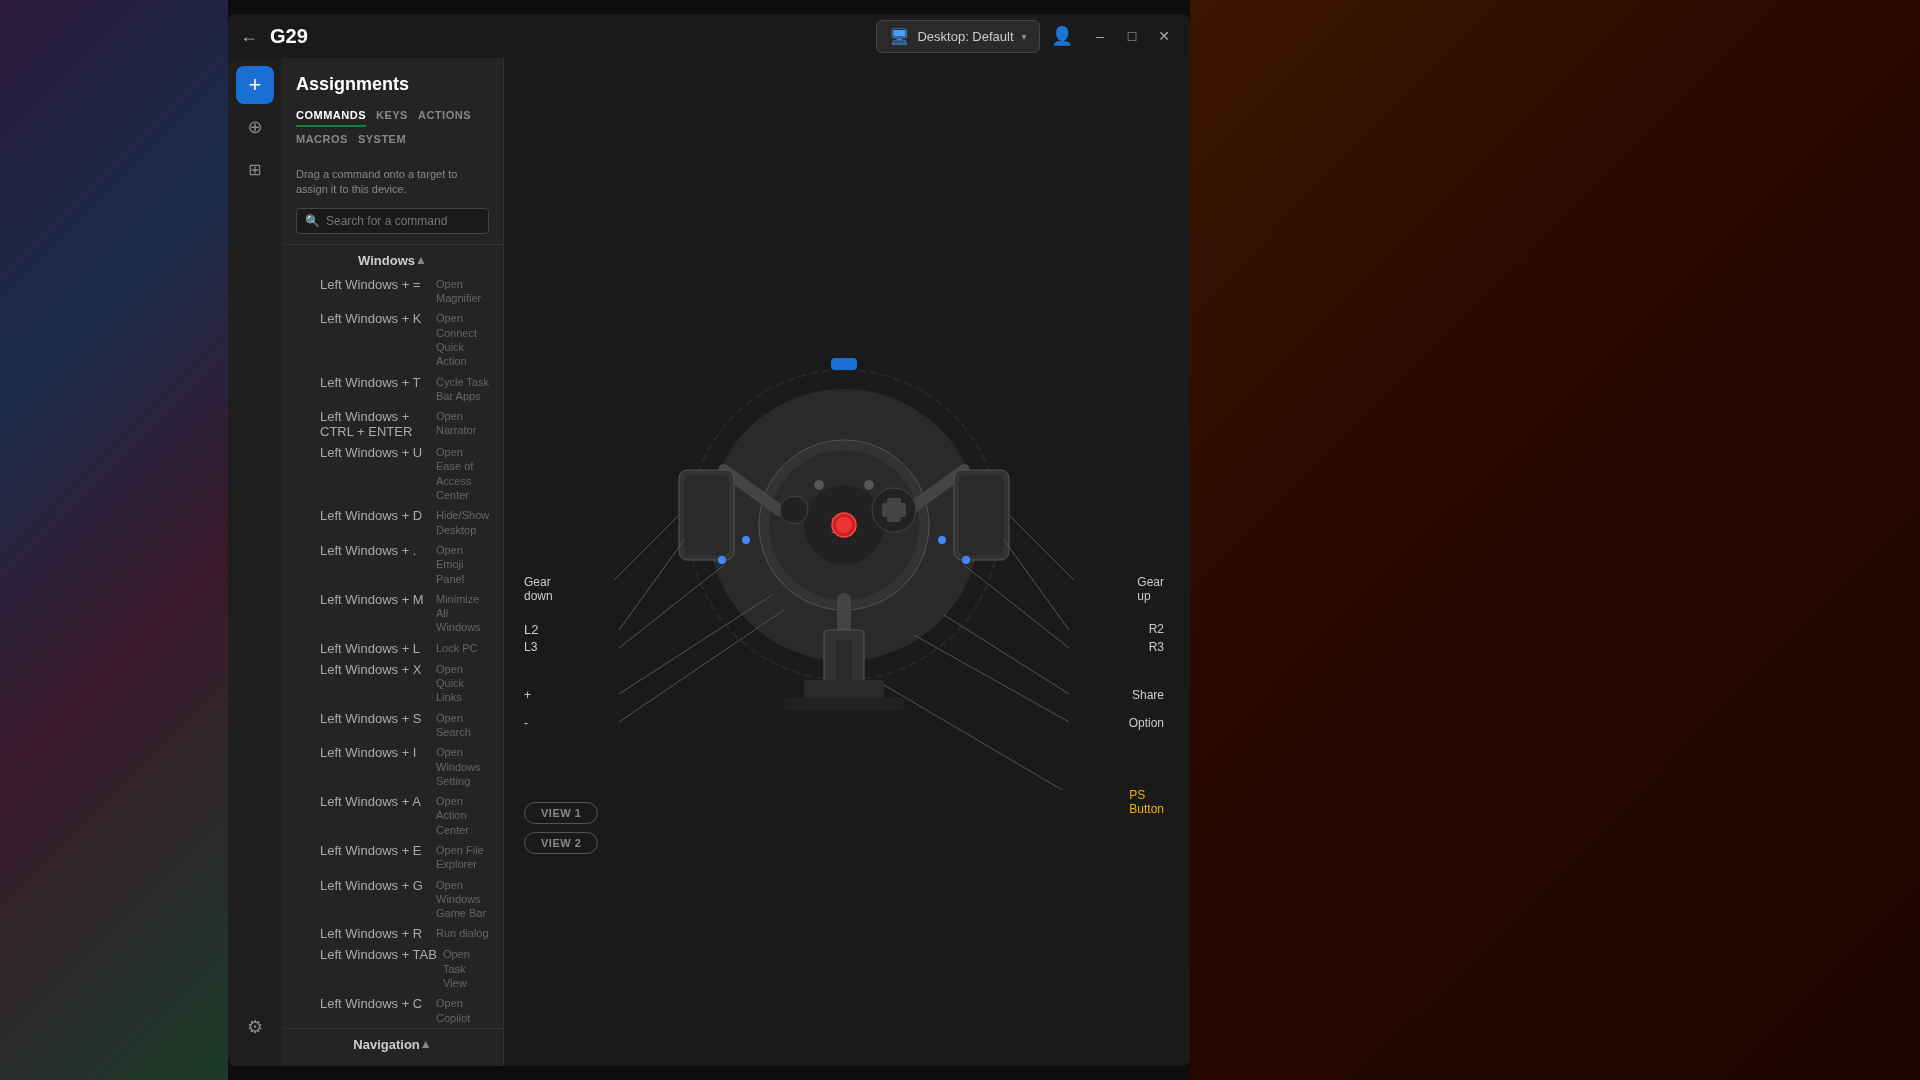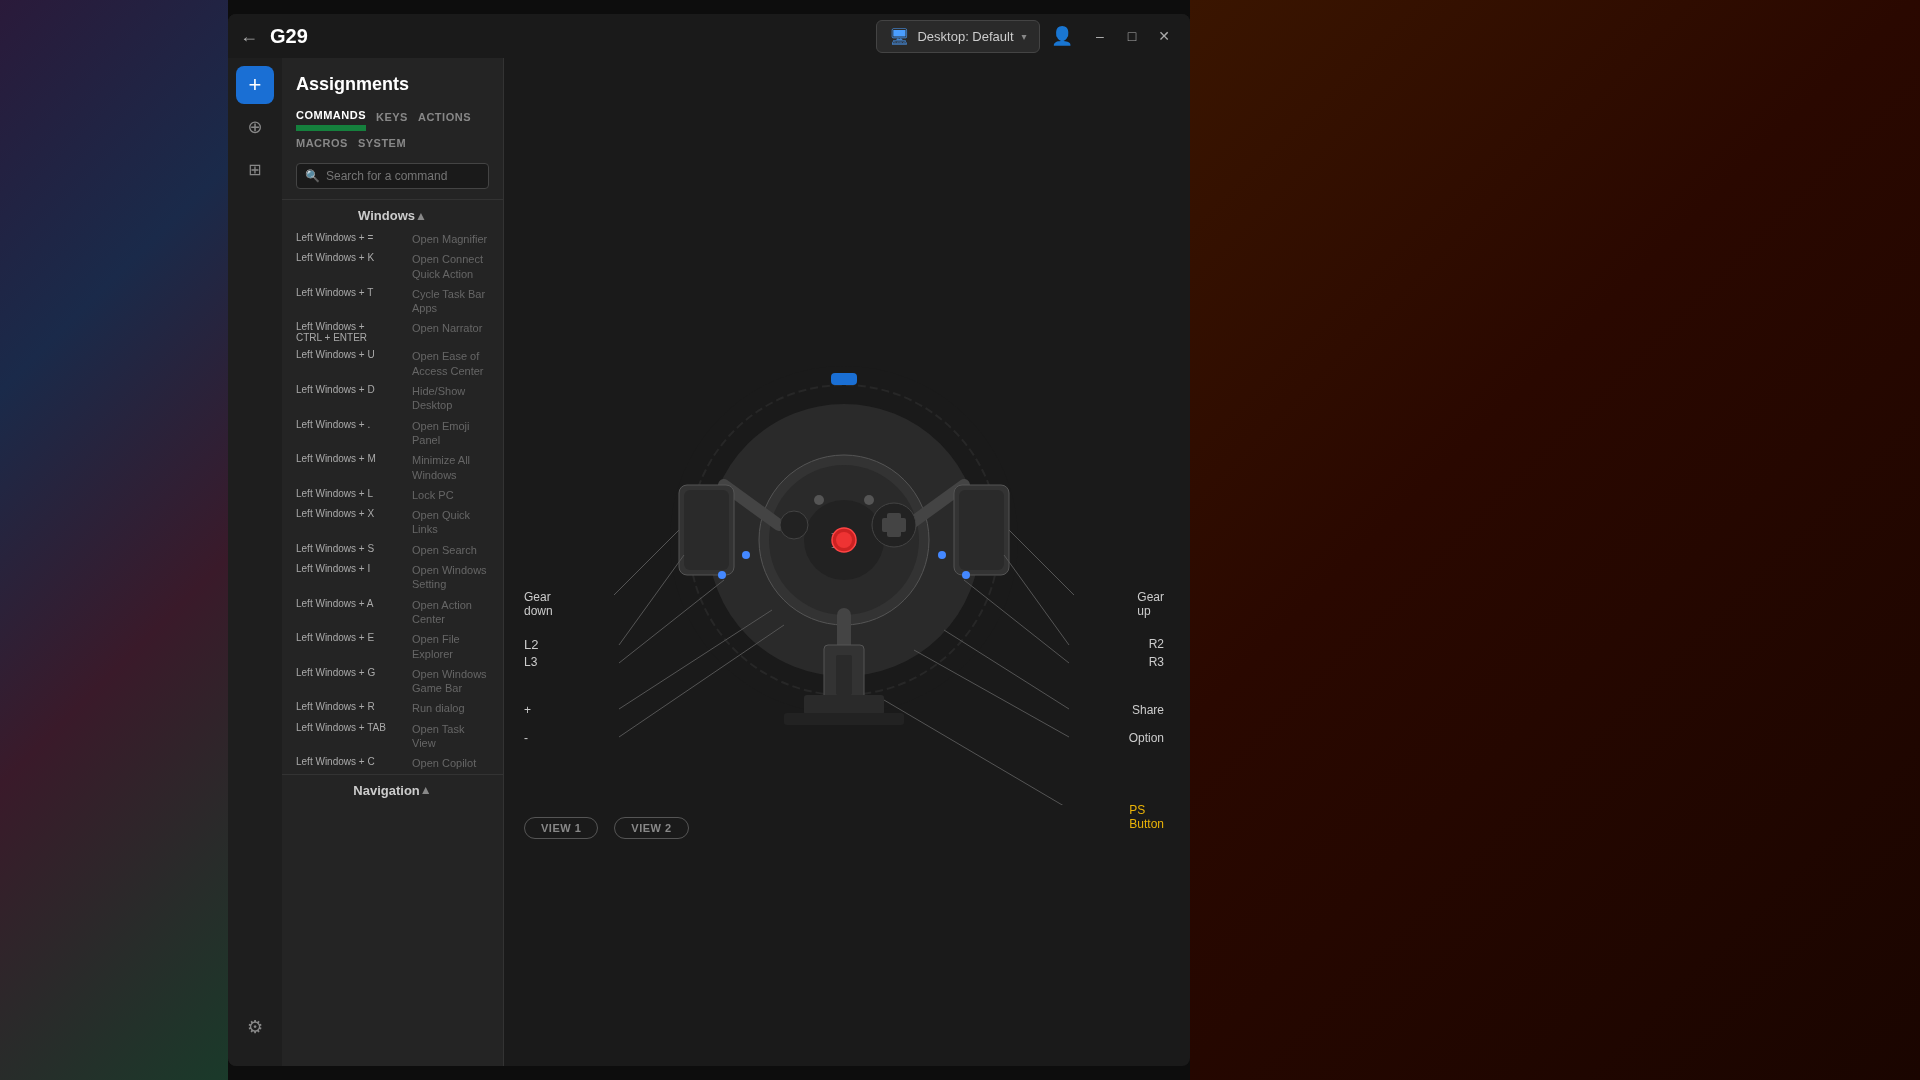--- a/index.html
+++ b/index.html
@@ -199,21 +199,21 @@
       font-weight: 600;
       padding: 4px 0;
       margin-right: 10px;
       cursor: pointer;
       text-transform: uppercase;
       letter-spacing: 0.5px;
       border-bottom: 2px solid transparent;
     }
     .tab-btn.active {
       color: #ffffff;
-      border-bottom: 6px solid #15803d;
+      border-bottom: 2px solid #15803d;
     }
     .tabs-row2 {
       display: flex;
       gap: 0;
       padding: 2px 14px 8px;
     }
 
     .drag-hint {
       padding: 8px 14px 10px;
       font-size: 11px;
@@ -268,24 +268,25 @@
       font-size: 12px;
     }
 
     .command-row {
       display: flex;
       padding: 3px 14px;
       gap: 6px;
       cursor: grab;
     }
     .cmd-key {
-      font-size: 10px;
+      font-size: 13px;
       color: #aaa;
       min-width: 110px;
       flex-shrink: 0;
+      margin-left: 24px;
     }
     .cmd-action {
       font-size: 11px;
       color: #666;
       line-height: 1.3;
     }
 
     
     .wheel-area {
       flex: 1;
@@ -293,22 +294,23 @@
       flex-direction: column;
       align-items: flex-start;
       justify-content: center;
       position: relative;
       padding: 20px;
     }
 
     
     .view-buttons {
       display: flex;
-      gap: 16px;
+      gap: 8px;
       margin-top: 12px;
+      flex-direction: column;
     }
     .view-btn {
       background: none;
       border: 1px solid #555;
       border-radius: 20px;
       color: #888;
       font-size: 11px;
       padding: 4px 16px;
       cursor: pointer;
       font-weight: 600;
@@ -361,20 +363,21 @@
       <div class="tabs-row">
         <button class="tab-btn active">COMMANDS</button>
         <button class="tab-btn">KEYS</button>
         <button class="tab-btn">ACTIONS</button>
       </div>
       <div class="tabs-row2">
         <button class="tab-btn">MACROS</button>
         <button class="tab-btn">SYSTEM</button>
       </div>
 
+      <div class="drag-hint">Drag a command onto a target to assign it to this device.</div>
 
       <div class="search-box">
         <span class="search-icon">🔍</span>
         <input class="search-input" type="text" placeholder="Search for a command" style="">
       </div>
 
       <div class="commands-list">
 
         <div class="section-header">
           <span class="section-title">Windows</span>

